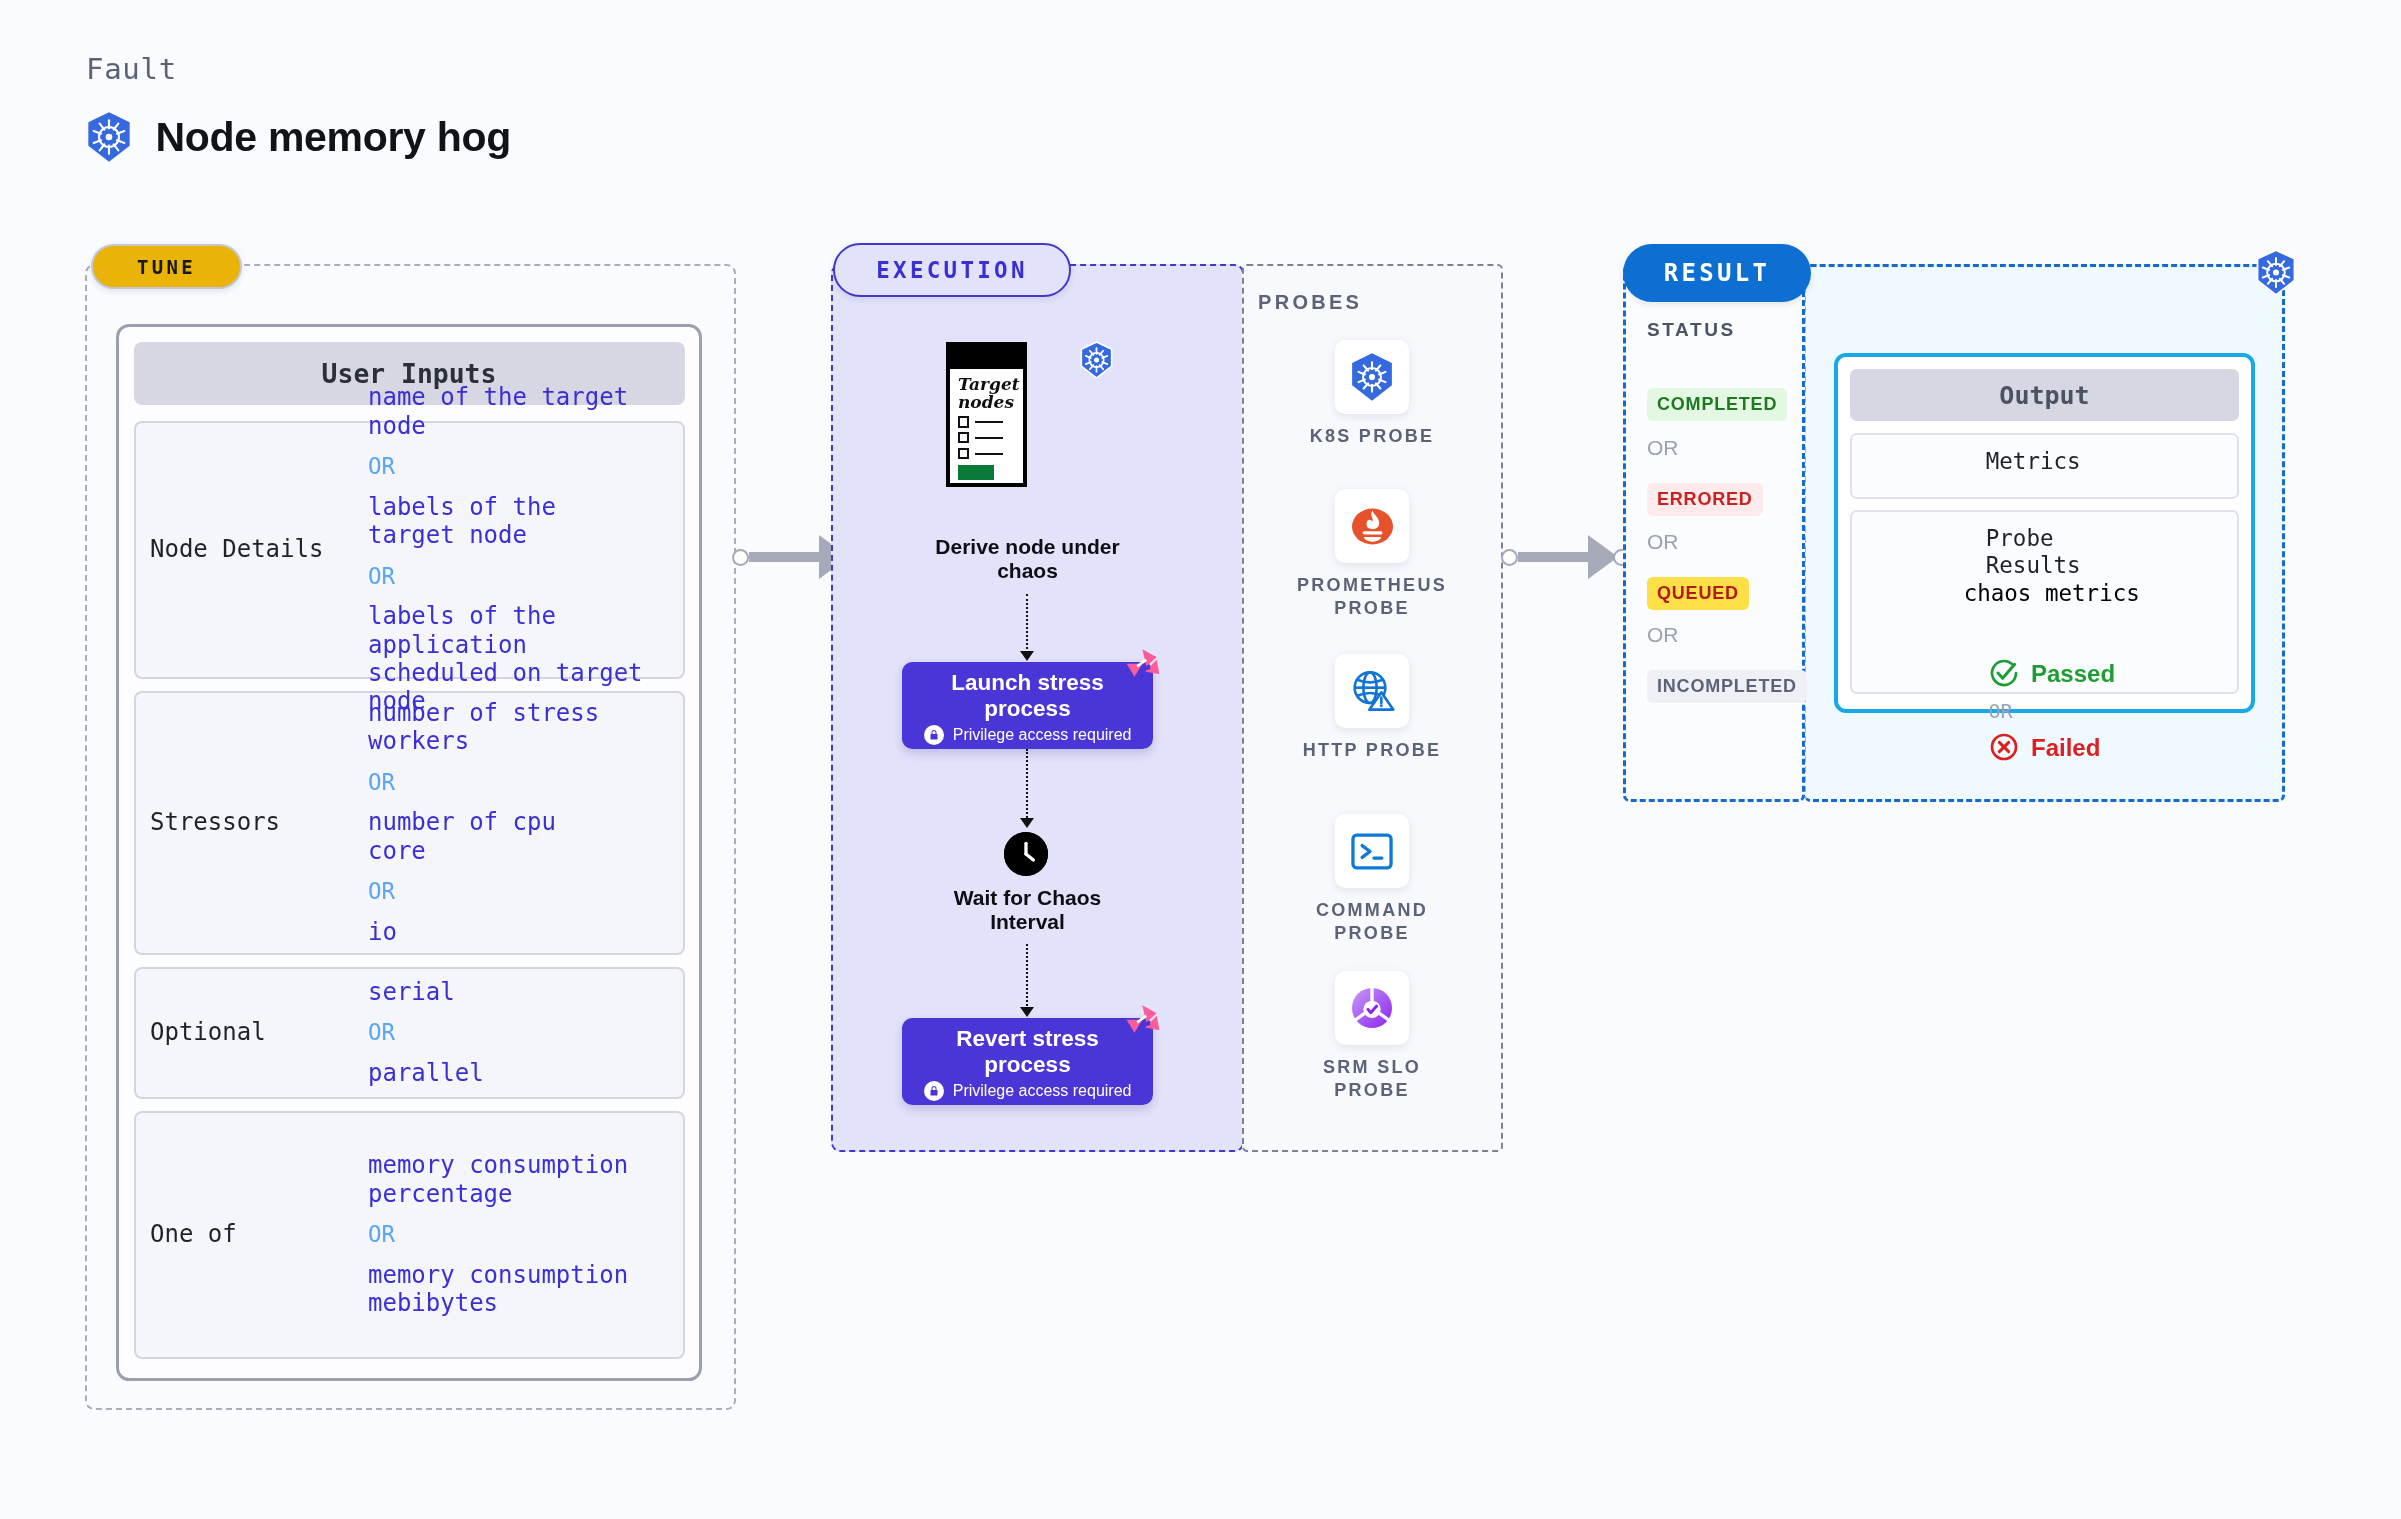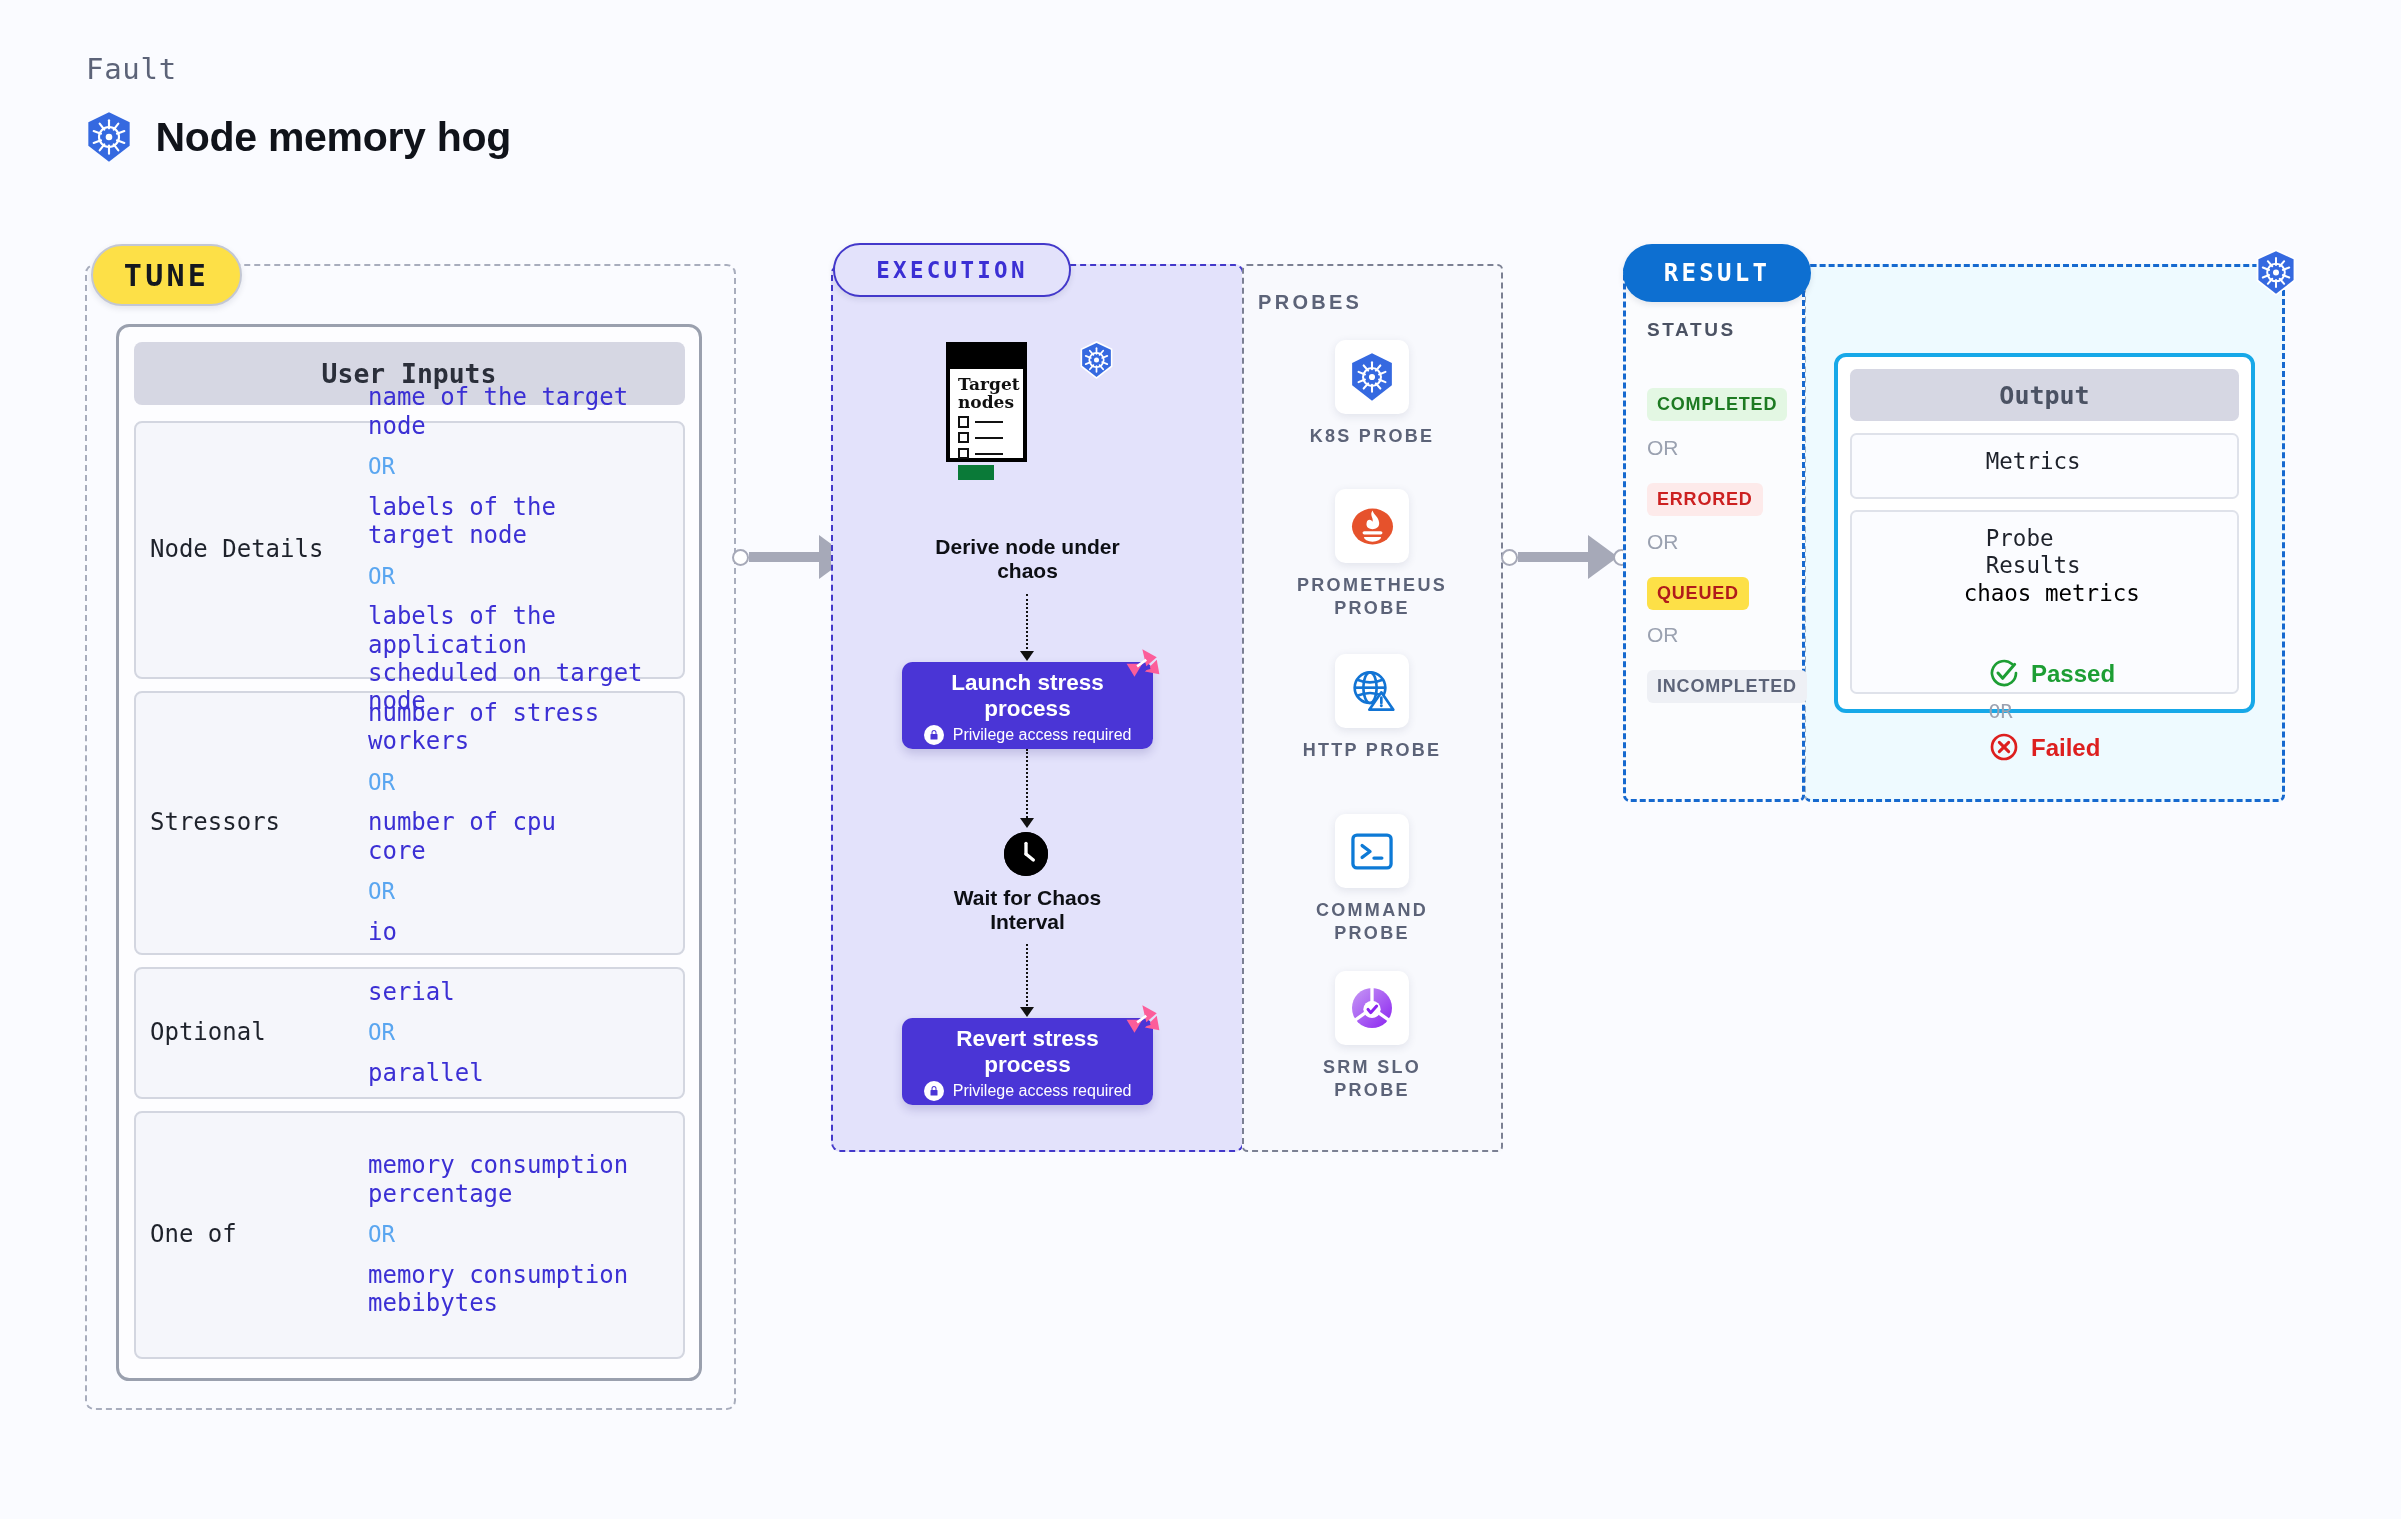--- a/index.html
+++ b/index.html
@@ -43,23 +43,23 @@
     z-index: 6;
   }
 
   
   #tune-frame {
     left: 85px; top: 264px; width: 651px; height: 1146px;
     border: 2.6px dashed #a8adbd; border-radius: 9.2px;
     background: transparent;
   }
   #tune-pill {
-    left: 91px; top: 244px; width: 151px; height: 62px;
-    background: #fde047; border: 2.6px solid #c3c7d4; color: #14181f;
-    font-size: 30px;
+    left: 91px; top: 244px; width: 151px; height: 45px;
+    background: #eab308; border: 2.6px solid #c3c7d4; color: #14181f;
+    font-size: 19px;
   }
   #user-inputs-card {
     position: absolute; left: 116px; top: 324px; width: 586px; height: 1057px;
     border: 3.3px solid #9aa0ae; border-radius: 13.2px; background: #fdfdff;
     padding: 14.5px;
   }
   .ui-header {
     height: 63px; border-radius: 8px; background: #d6d7e3;
     display: flex; align-items: center; justify-content: center;
     font-family: "DejaVu Sans Mono", monospace;
@@ -99,22 +99,22 @@
     left: 1242px; top: 264px; width: 261px; height: 888px;
     border: 2.6px dashed #7b8093; border-radius: 5.3px;
     background: #f8f9fd;
   }
   .probes-title {
     position: absolute; left: 1258px; top: 291px;
     font-size: 20px; font-weight: 700; color: #5c6378; letter-spacing: 3.3px;
   }
 
   .node-card {
-    position: absolute; left: 946px; top: 342px; width: 81px; height: 120px;
-    background: #ffffff; border: 4px solid #000; 
+    position: absolute; left: 946px; top: 342px; width: 81px; height: 145px;
+    background: #ffffff; border: 4px solid #000; font-style: italic; 
   }
   .node-card-bar { height: 22.5px; background: #000; }
   .node-card-body { padding: 6.6px 0 0 8px; }
   .node-card-title {
     font-family: "DejaVu Serif", serif; font-weight: 700;
     font-size: 17px; color: #111; line-height: 1.08;
   }
   .nc-line { display: flex; align-items: center; gap: 6px; margin-top: 4.6px; }
   .nc-box { width: 11.2px; height: 11.2px; border: 2px solid #111; }
   .nc-dash { width: 28px; height: 2px; background: #111; }

